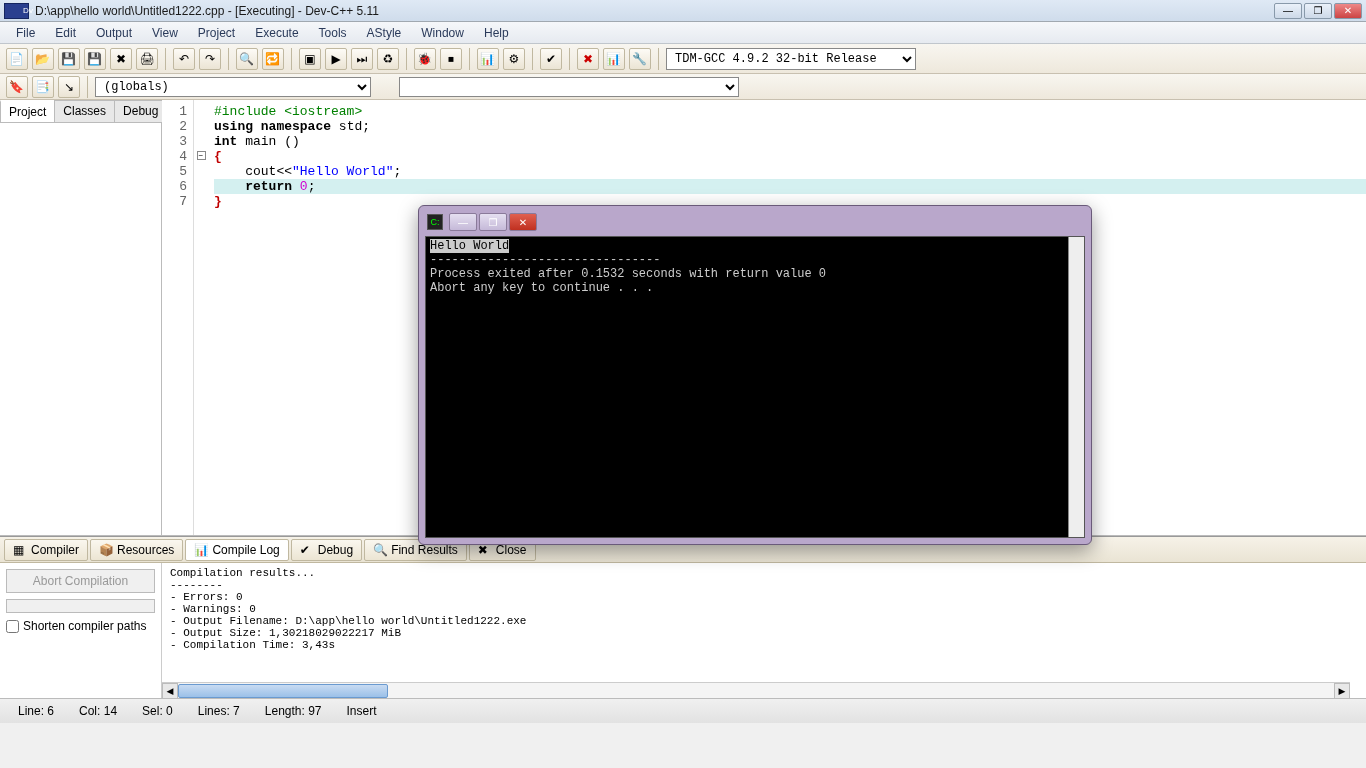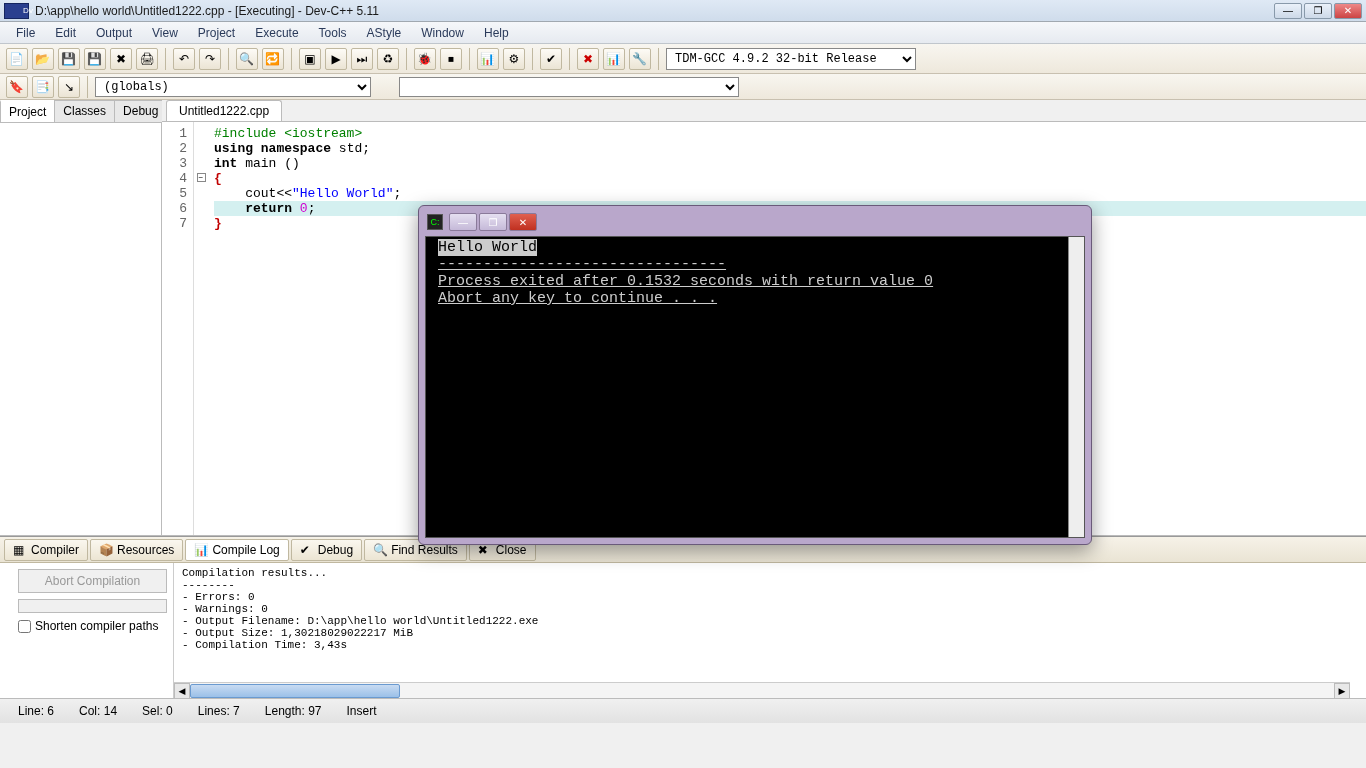--- a/index.html
+++ b/index.html
@@ -230,21 +230,20 @@
   display:flex;
   background:#fff;
 }
 .bottom-left {
   width:162px;
   border-right:1px solid #ccc;
   padding:6px;
   display:flex;
   flex-direction:column;
   gap:6px;
-  margin-left:12px;
 }
 .abort-btn {
   padding:4px 6px;
   background:#f0f0f0;
   border:1px solid #bbb;
   color:#999;
   text-align:center;
 }
 .progress {
   height:14px;
@@ -337,24 +336,23 @@
 .console-body {
   flex:1;
   background:#000;
   border:1px solid #555;
   display:flex;
 }
 .console-text {
   flex:1;
   color:#ccc;
   font-family:"Courier New",monospace;
-  font-size:15px;
-  padding:2px 12px;
+  font-size:12px;
+  padding:2px 4px;
   white-space:pre;
-  text-decoration:underline;
 }
 .console-text .hl { background:#ccc; color:#000; }
 .console-vscroll {
   width:16px;
   background:#eee;
   border-left:1px solid #888;
 }
 </style>
 </head>
 <body>
@@ -433,23 +431,20 @@
 <div class="main-area">
   <div class="left-panel">
     <div class="left-tabs" id="left-tabs">
         <div class="left-tab active">Project</div>
         <div class="left-tab">Classes</div>
         <div class="left-tab">Debug</div>
       </div>
     <div class="left-body"></div>
   </div>
   <div class="editor-area">
-    <div class="editor-tabs">
-      <div class="editor-tab">Untitled1222.cpp</div>
-    </div>
     <div class="editor-body">
       <div class="gutter" id="gutter">
           <div class="codeline">1</div>
           <div class="codeline">2</div>
           <div class="codeline">3</div>
           <div class="codeline">4</div>
           <div class="codeline">5</div>
           <div class="codeline">6</div>
           <div class="codeline">7</div>
         </div>

